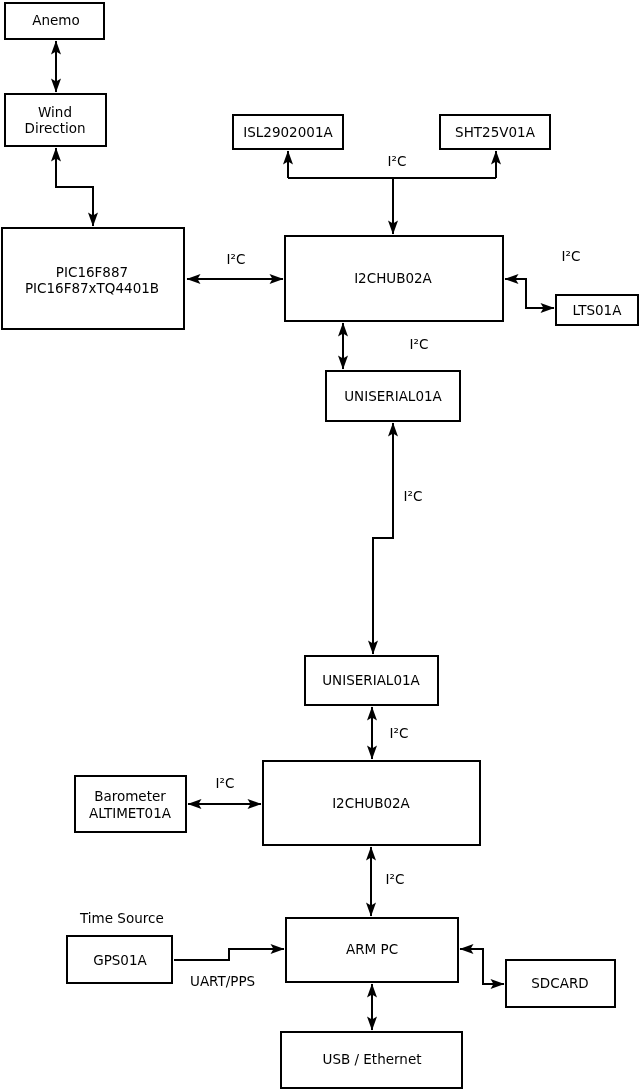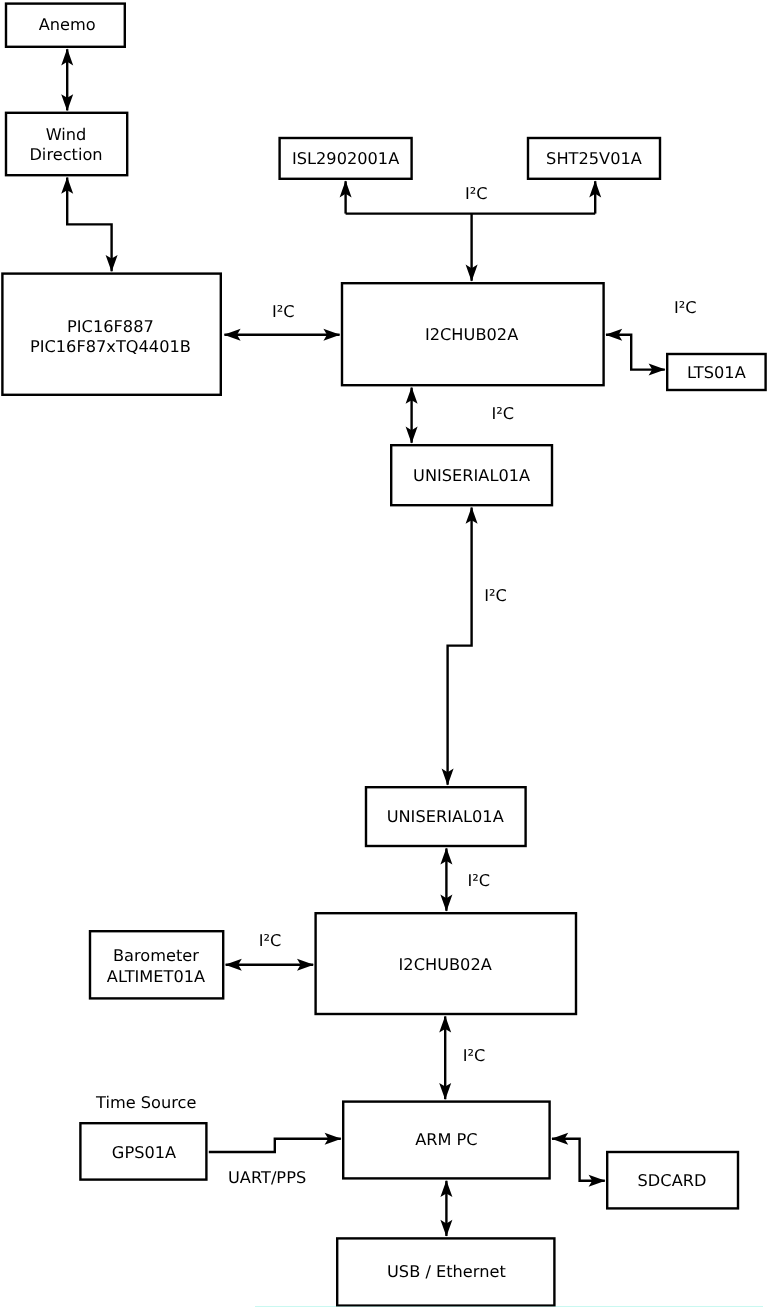--- a/index.html
+++ b/index.html
@@ -4,21 +4,21 @@
 <style>
   html, body {
     margin: 0;
     padding: 0;
     background: #ffffff;
   }
   .stage {
     position: relative;
     width: 640px;
     height: 1089px;
-    background: #5eead4;
+    background: #ec4899;
     font-family: "DejaVu Sans", "Liberation Sans", sans-serif;
   }
   svg { display: block; }
   .box {
     fill: #ffffff;
     stroke: #000000;
     stroke-width: 2;
   }
   .conn {
     fill: none;

